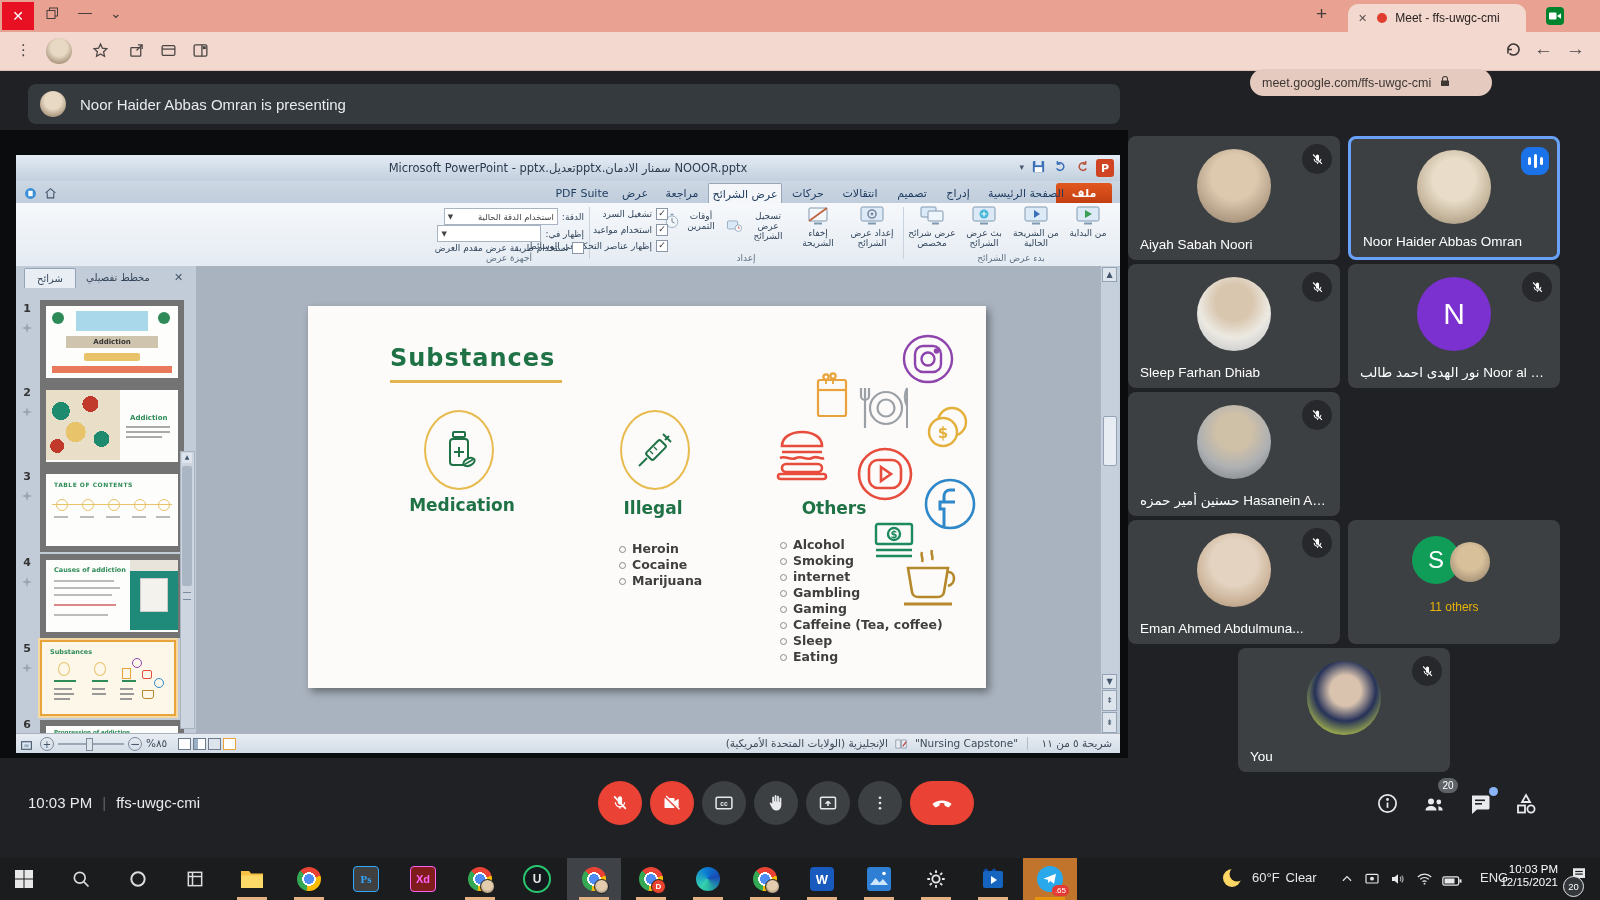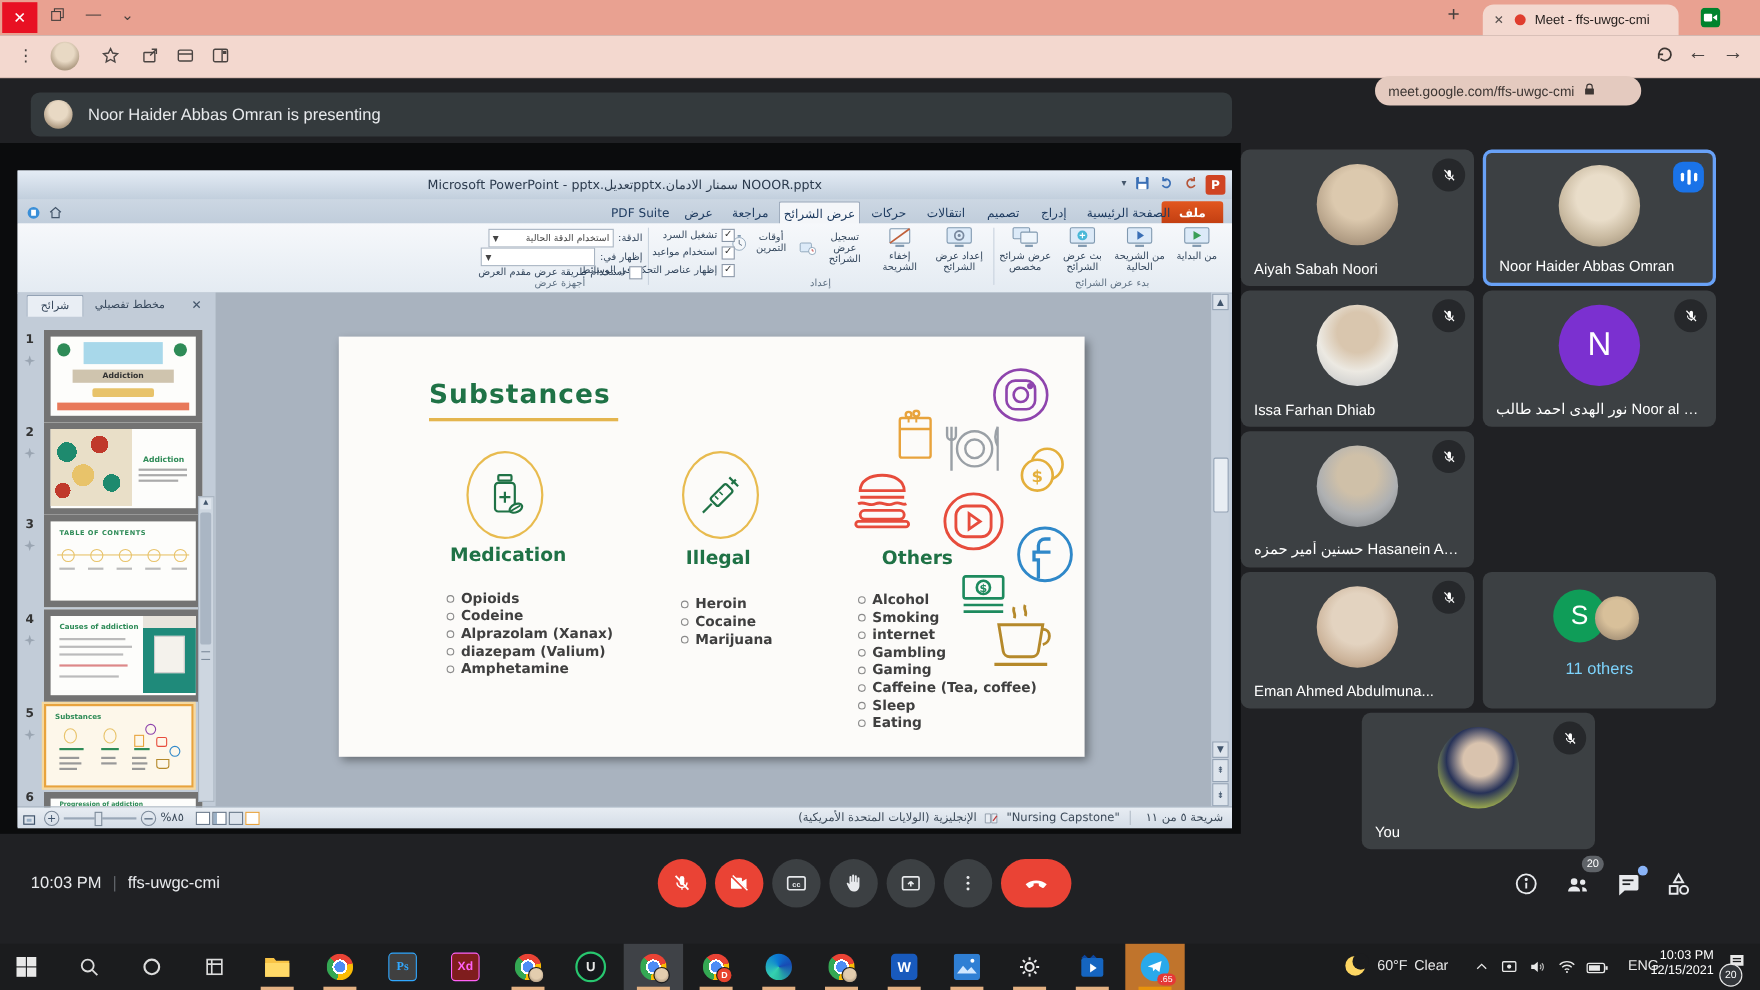--- a/index.html
+++ b/index.html
@@ -495,27 +495,20 @@
             <rect x="11" y="15" width="20" height="10" rx="2" transform="rotate(-45 21 20)"></rect>
           <path d="M28 4l8 8M30 10l4-4"></path>
             <path d="M15 21l3 3M19 17l3 3" stroke-width="1.4"></path>
         </svg>
       </div>
 
       <div class="abs sl-h" style="left:94px;top:189px;width:120px;">Medication</div>
       <div class="abs sl-h" style="left:285px;top:192px;width:120px;">Illegal</div>
       <div class="abs sl-h" style="left:466px;top:192px;width:120px;">Others</div>
 
-      <div class="abs" style="left:111px;top:230px;">
-        <div class="sli">Opioids</div>
-        <div class="sli">Codeine</div>
-        <div class="sli">Alprazolam (Xanax)</div>
-        <div class="sli">diazepam (Valium)</div>
-        <div class="sli">Amphetamine</div>
-      </div>
       <div class="abs" style="left:324px;top:235px;">
         <div class="sli">Heroin</div>
         <div class="sli">Cocaine</div>
         <div class="sli">Marijuana</div>
       </div>
       <div class="abs" style="left:485px;top:231px;">
         <div class="sli">Alcohol</div>
         <div class="sli">Smoking</div>
         <div class="sli">internet</div>
         <div class="sli">Gambling</div>
@@ -649,21 +642,21 @@
     <span class="pname nowrap">Noor Haider Abbas Omran</span>
     <div class="speakb fc">
       <i style="height:8px;"></i>
         <i style="height:14px;"></i>
         <i style="height:8px;"></i>
     </div>
   </div>
 
   <div class="abs tile" style="left:1128px;top:264px;">
     <div class="pav av3"></div>
-    <span class="pname nowrap">Issa Farhan Dhiab</span>
+    <span class="pname nowrap">Sleep Farhan Dhiab</span>
     <div class="micb fc">
       <svg width="15" height="15" viewBox="0 0 24 24">
           <rect x="9.5" y="4" width="5" height="10" rx="2.5" fill="#fff"></rect>
           <path d="M6.5 11a5.5 5.5 0 0 0 11 0M12 16.5V19" stroke="#fff" stroke-width="1.6" fill="none"></path>
           <line x1="5" y1="4" x2="19" y2="19" stroke="#fff" stroke-width="1.8"></line>
         </svg>
     </div>
   </div>
   <div class="abs tile" style="left:1348px;top:264px;">
     <div class="pav fc letterav" style="background:#7b30d0;">N</div>
@@ -696,21 +689,21 @@
       <svg width="15" height="15" viewBox="0 0 24 24">
           <rect x="9.5" y="4" width="5" height="10" rx="2.5" fill="#fff"></rect>
           <path d="M6.5 11a5.5 5.5 0 0 0 11 0M12 16.5V19" stroke="#fff" stroke-width="1.6" fill="none"></path>
           <line x1="5" y1="4" x2="19" y2="19" stroke="#fff" stroke-width="1.8"></line>
         </svg>
     </div>
   </div>
   <div class="abs tile" style="left:1348px;top:520px;">
     <div class="abs fc letterav" style="left:64px;top:16px;width:48px;height:48px;border-radius:50%;background:#0f9d58;font-size:24px;">S</div>
     <div class="abs" style="left:102px;top:22px;width:40px;height:40px;border-radius:50%;background:radial-gradient(circle at 50% 40%,#d8c09a 0 40%,#8c7a66);"></div>
-    <div class="abs" style="left:0;top:80px;width:212px;text-align:center;font-size:15px;color:#7dd3fc;">11 others</div>
+    <div class="abs" style="left:0;top:80px;width:212px;text-align:center;font-size:12px;color:#eab308;">11 others</div>
   </div>
 
   <div class="abs tile" style="left:1238px;top:648px;">
     <div class="pav av9"></div>
     <span class="pname nowrap">You</span>
     <div class="micb fc">
       <svg width="15" height="15" viewBox="0 0 24 24">
           <rect x="9.5" y="4" width="5" height="10" rx="2.5" fill="#fff"></rect>
           <path d="M6.5 11a5.5 5.5 0 0 0 11 0M12 16.5V19" stroke="#fff" stroke-width="1.6" fill="none"></path>
           <line x1="5" y1="4" x2="19" y2="19" stroke="#fff" stroke-width="1.8"></line>

